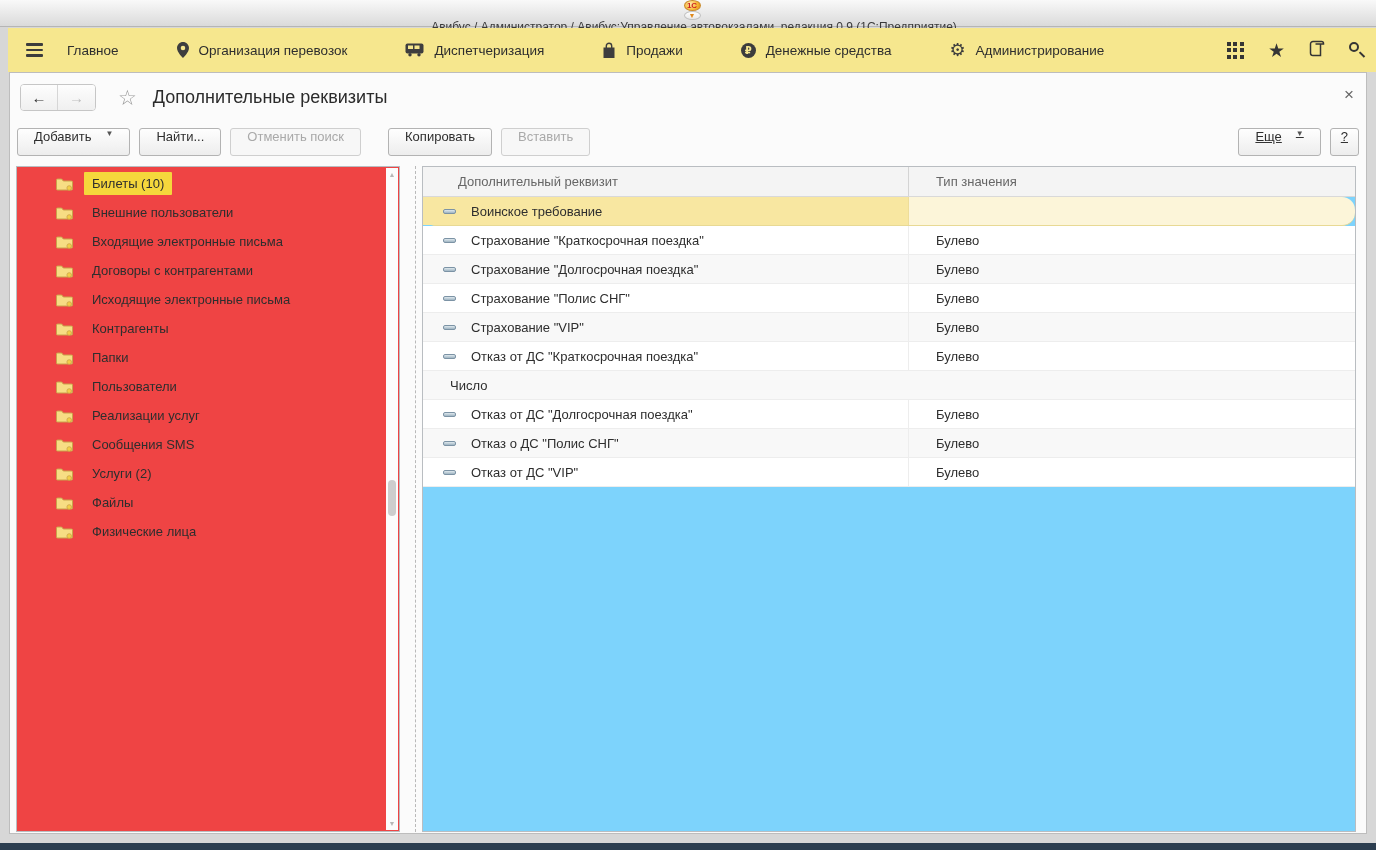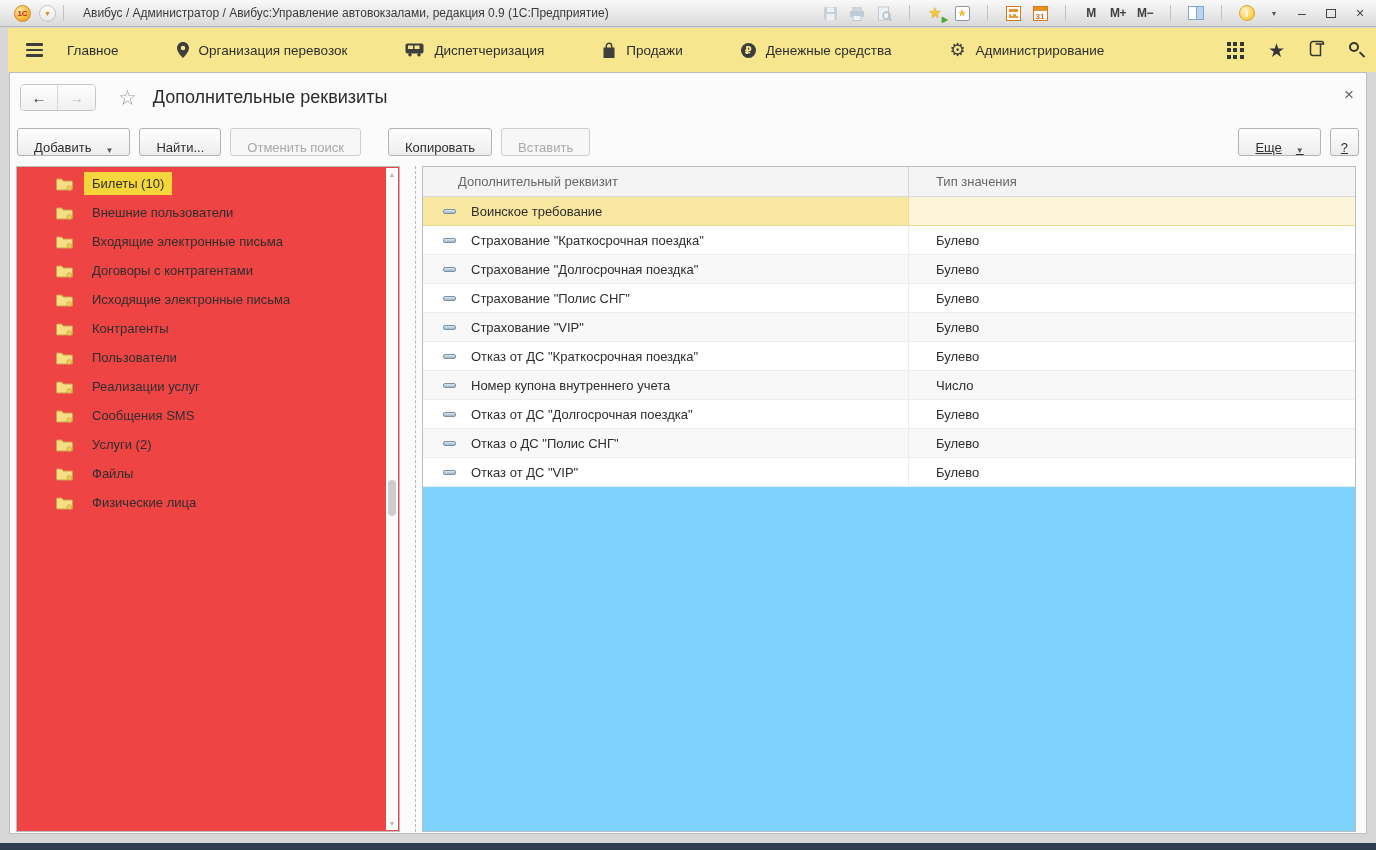--- a/index.html
+++ b/index.html
@@ -2,21 +2,21 @@
 <html><head>
 <meta charset="utf-8">
 <style>
   * { margin:0; padding:0; box-sizing:border-box; }
   html,body { width:1376px; height:850px; overflow:hidden; }
   body { font-family:"Liberation Sans","DejaVu Sans",sans-serif; background:#d7d7d7; position:relative; color:#333; }
 
   
   .titlebar { position:absolute; top:0; left:0; width:1376px; height:27px;
     background:linear-gradient(#f9f9f9,#dadada); border-bottom:1px solid #b5b5b5;
-    display:flex; align-items:center; padding:0 6px; }
+    display:flex; align-items:center; padding:0 6px;flex-direction:column; }
   .app-logo { width:17px; height:17px; border-radius:50%;
     background:radial-gradient(circle at 35% 30%, #ffe9a8, #f7b733 60%, #e38b17);
     border:1px solid #c98a2a; color:#c22; font-size:8px; font-weight:bold;
     display:flex; align-items:center; justify-content:center; margin-left:8px; }
   .app-menu-btn { width:17px; height:17px; border-radius:50%; background:linear-gradient(#fff,#e8e8e8);
     border:1px solid #c2c2c2; color:#e08a1e; font-size:7px; display:flex; align-items:center;
     justify-content:center; margin-left:8px; }
   .tb-sep { width:1px; height:16px; background:#c3c3c3; margin:0 7px; }
   .tb-title { font-size:12px; color:#3a3a3a; margin-left:12px; white-space:nowrap; }
   .tb-right { margin-left:auto; display:flex; align-items:center; gap:9px; }
@@ -72,21 +72,21 @@
   .nav-btn { width:37px; height:25px; display:flex; align-items:center; justify-content:center;
     font-size:15px; background:linear-gradient(#fdfdfd,#f0f0f0); }
   .nav-btn.back { color:#2f2f2f; border-right:1px solid #d6d6d6; }
   .nav-btn.fwd { color:#bfbfbf; }
   .nav-star { font-size:21px; color:#9a9a9a; margin:0 16px 0 22px; }
   .page-title { font-size:18px; color:#2b2b2b; }
   .form-close { position:absolute; top:85px; right:18px; font-size:17px; color:#666; width:18px; text-align:center; }
 
   
   .toolbar { position:absolute; top:128px; left:17px; right:17px; height:28px; display:flex; align-items:center; }
-  .btn { height:28px; display:inline-flex; align-items:flex-end; justify-content:center; padding:0 16px;
+  .btn { height:28px; display:inline-flex; align-items:flex-start; justify-content:center; padding:0 16px;
     font-size:13px; color:#2e2e2e; background:linear-gradient(#fefefe,#ededed);
     border:1px solid #b3b3b3; border-radius:3px; margin-right:9px; white-space:nowrap; }
   .btn .dd { font-size:8px; color:#555; margin-left:14px; }
   .btn.disabled { color:#a9a9a9; border-color:#cfcfcf; background:#f7f7f7; }
   .tb-gap { width:18px; }
   .toolbar-right { margin-left:auto; display:flex;text-decoration:underline; }
   .btn.help { padding:0 10px; margin-right:0; }
 
   
   .tree-panel { position:absolute; top:166px; left:16px; width:384px; height:666px;
@@ -113,21 +113,21 @@
   .th { display:flex; align-items:center; font-size:13px; color:#666; padding-left:34px; }
   .th:first-child { border-right:1px solid #d4d4d4; padding-left:35px; }
   .th:last-child { padding-left:27px; }
   .trow { display:grid; grid-template-columns:486px 1fr; height:29px; border-bottom:1px solid #ededed; background:#fff; }
   .trow:nth-of-type(odd) { background:#f8f8f8; }
   .cell { display:flex; align-items:center; font-size:13px; color:#2e2e2e; overflow:hidden; white-space:nowrap; }
   .cell.name { padding-left:20px; border-right:1px solid #ededed; }
   .cell.type { padding-left:27px; }
   .attr-ic { width:13px; height:5px; border-radius:2px; margin-right:15px; flex:0 0 13px;
     background:linear-gradient(#dfe9ee,#9fb4c2); border:1px solid #7c93a5; }
-  .trow.selected { background:#fcf5d9; border-bottom:1px solid #e8d994; }
+  .trow.selected { background:#fcf5d9; border-bottom:1px solid #e8d994;border-radius:13px; }
   .trow.selected .cell.name { background:#f8e7a1; border-right:1px solid #eedd9a; }
   .trow.selected .cell.type { background:#fcf5d9; }
 
   
   .bottom-strip { position:absolute; left:0; bottom:0; width:1376px; height:7px; background:#2c3e50; }
 </style>
 </head>
 <body>
 
 <div class="titlebar">
@@ -368,20 +368,29 @@
       <div class="tree-item">
         <span class="folder-ic">
           <svg width="17" height="14" viewBox="0 0 17 14">
             <path d="M0.5 3a1 1 0 0 1 1-1h4.2l1.6 2h8.2a1 1 0 0 1 1 1v7a1 1 0 0 1-1 1H1.5a1 1 0 0 1-1-1z" fill="#f7dd84" stroke="#c9a24a"></path>
             <circle cx="13.2" cy="11" r="2.3" fill="#f3cf47" stroke="#c9a24a" stroke-width="0.8"></circle>
           </svg>
         </span>
         <span class="tree-label">Контрагенты</span>
       </div>
 
+      <div class="tree-item">
+        <span class="folder-ic">
+          <svg width="17" height="14" viewBox="0 0 17 14">
+            <path d="M0.5 3a1 1 0 0 1 1-1h4.2l1.6 2h8.2a1 1 0 0 1 1 1v7a1 1 0 0 1-1 1H1.5a1 1 0 0 1-1-1z" fill="#f7dd84" stroke="#c9a24a"></path>
+            <circle cx="13.2" cy="11" r="2.3" fill="#f3cf47" stroke="#c9a24a" stroke-width="0.8"></circle>
+          </svg>
+        </span>
+        <span class="tree-label">Папки</span>
+      </div>
 
       <div class="tree-item">
         <span class="folder-ic">
           <svg width="17" height="14" viewBox="0 0 17 14">
             <path d="M0.5 3a1 1 0 0 1 1-1h4.2l1.6 2h8.2a1 1 0 0 1 1 1v7a1 1 0 0 1-1 1H1.5a1 1 0 0 1-1-1z" fill="#f7dd84" stroke="#c9a24a"></path>
             <circle cx="13.2" cy="11" r="2.3" fill="#f3cf47" stroke="#c9a24a" stroke-width="0.8"></circle>
           </svg>
         </span>
         <span class="tree-label">Пользователи</span>
       </div>
@@ -493,24 +502,20 @@
 
       <div class="trow">
         <div class="cell name">
           <span class="attr-ic"></span>
           <span>Отказ от ДС "Краткосрочная поездка"</span>
         </div>
         <div class="cell type">Булево</div>
       </div>
 
       <div class="trow">
-        <div class="cell name">
-          <span class="attr-ic"></span>
-          <span>Номер купона внутреннего учета</span>
-        </div>
         <div class="cell type">Число</div>
       </div>
 
       <div class="trow">
         <div class="cell name">
           <span class="attr-ic"></span>
           <span>Отказ от ДС "Долгосрочная поездка"</span>
         </div>
         <div class="cell type">Булево</div>
       </div>

